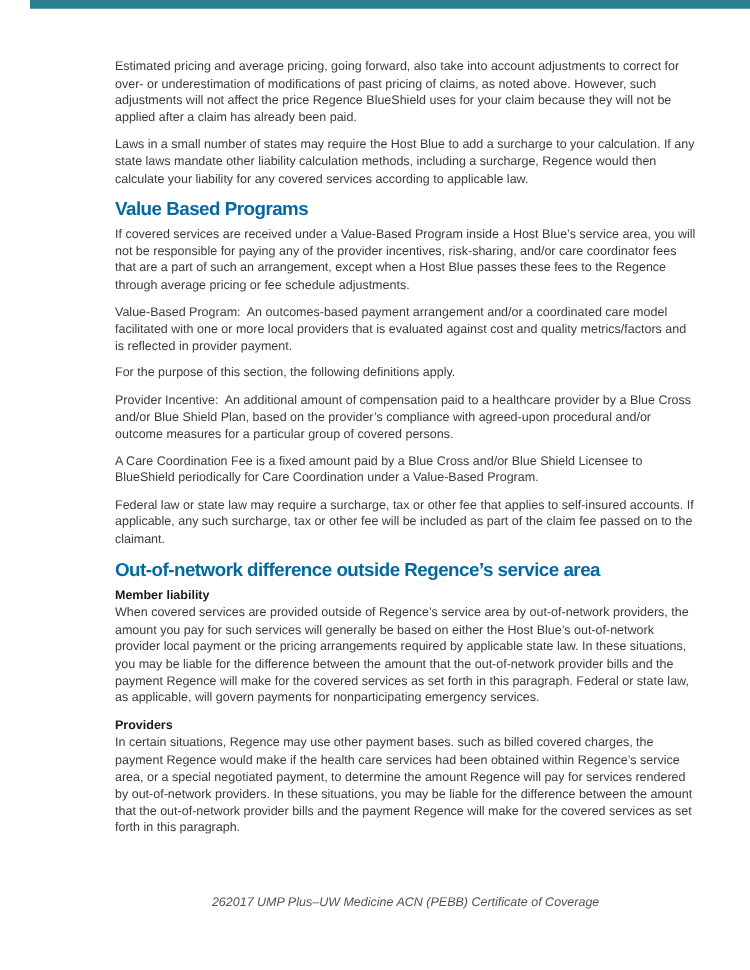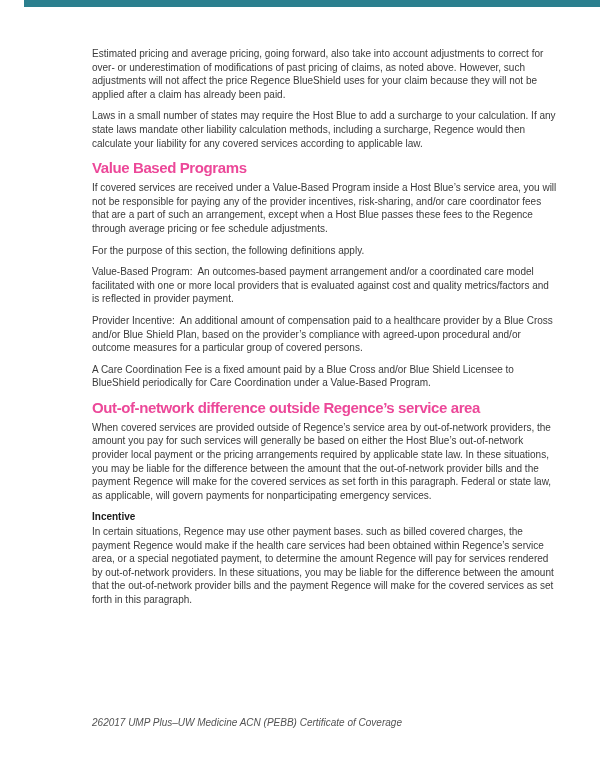--- a/index.html
+++ b/index.html
@@ -30,65 +30,67 @@
     line-height: 13.6px;
     margin: 0 0 8px 0;
     color: #3a3a3a;
     text-align: left;
   }
   .section-title {
     font-size: 15px;
     font-weight: bold;
     letter-spacing: -0.4px;
     line-height: 19px;
-    color: #ec4899;
+    color: #0369a1;
     margin: 7px 0 4px 0;
     max-width: 480px;
   }
   .subhead {
     font-size: 10px;
     font-weight: bold;
     line-height: 13.6px;
     color: #1b1b1b;
     margin: 1px 0 1px 0;
   }
   .footer {
     position: absolute;
     left: 68px;
     top: 717px;
     width: 465px;
     display: flex;
-    justify-content: flex-start;
+    justify-content: center;
     align-items: baseline;
     font-style: italic;
     font-size: 10px;
     color: #525252;
   }
 </style>
 </head>
 <body>
 
 <div class="page">
   <div class="topbar" style="background: rgb(43, 127, 142);"></div>
 
   <div class="content">
     <p class="body">Estimated pricing and average pricing, going forward, also take into account adjustments to correct for over- or underestimation of modifications of past pricing of claims, as noted above. However, such adjustments will not affect the price Regence BlueShield uses for your claim because they will not be applied after a claim has already been paid.</p>
     <p class="body">Laws in a small number of states may require the Host Blue to add a surcharge to your calculation. If any state laws mandate other liability calculation methods, including a surcharge, Regence would then calculate your liability for any covered services according to applicable law.</p>
 
     <div class="section-title">Value Based Programs</div>
     <p class="body">If covered services are received under a Value-Based Program inside a Host Blue’s service area, you will not be responsible for paying any of the provider incentives, risk-sharing, and/or care coordinator fees that are a part of such an arrangement, except when a Host Blue passes these fees to the Regence through average pricing or fee schedule adjustments.</p>
+    <p class="body">Value-Based Program:&nbsp; An outcomes-based payment arrangement and/or a coordinated care model facilitated with one or more local providers that is evaluated against cost and quality metrics/factors and is reflected in provider payment.</p>
     <p class="body">For the purpose of this section, the following definitions apply.</p>
-    <p class="body">Value-Based Program:&nbsp; An outcomes-based payment arrangement and/or a coordinated care model facilitated with one or more local providers that is evaluated against cost and quality metrics/factors and is reflected in provider payment.</p>
     <p class="body">Provider Incentive:&nbsp; An additional amount of compensation paid to a healthcare provider by a Blue Cross and/or Blue Shield Plan, based on the provider’s compliance with agreed-upon procedural and/or outcome measures for a particular group of covered persons.</p>
     <p class="body">A Care Coordination Fee is a fixed amount paid by a Blue Cross and/or Blue Shield Licensee to BlueShield periodically for Care Coordination under a Value-Based Program.</p>
 
+    <p class="body">Federal law or state law may require a surcharge, tax or other fee that applies to self-insured accounts. If applicable, any such surcharge, tax or other fee will be included as part of the claim fee passed on to the claimant.</p>
 
     <div class="section-title">Out-of-network difference outside Regence’s service area</div>
+    <div class="subhead">Member liability</div>
     <p class="body">When covered services are provided outside of Regence’s service area by out-of-network providers, the amount you pay for such services will generally be based on either the Host Blue’s out-of-network provider local payment or the pricing arrangements required by applicable state law. In these situations, you may be liable for the difference between the amount that the out-of-network provider bills and the payment Regence will make for the covered services as set forth in this paragraph. Federal or state law, as applicable, will govern payments for nonparticipating emergency services.</p>
-    <div class="subhead">Incentive</div>
+    <div class="subhead">Providers</div>
     <p class="body">In certain situations, Regence may use other payment bases. such as billed covered charges, the payment Regence would make if the health care services had been obtained within Regence’s service area, or a special negotiated payment, to determine the amount Regence will pay for services rendered by out-of-network providers. In these situations, you may be liable for the difference between the amount that the out-of-network provider bills and the payment Regence will make for the covered services as set forth in this paragraph.</p>
   </div>
 
   <div class="footer">
     <span>26</span>
     <span>2017 UMP Plus–UW Medicine ACN (PEBB) Certificate of Coverage</span>
   </div>
 </div>
 
 </body></html>

